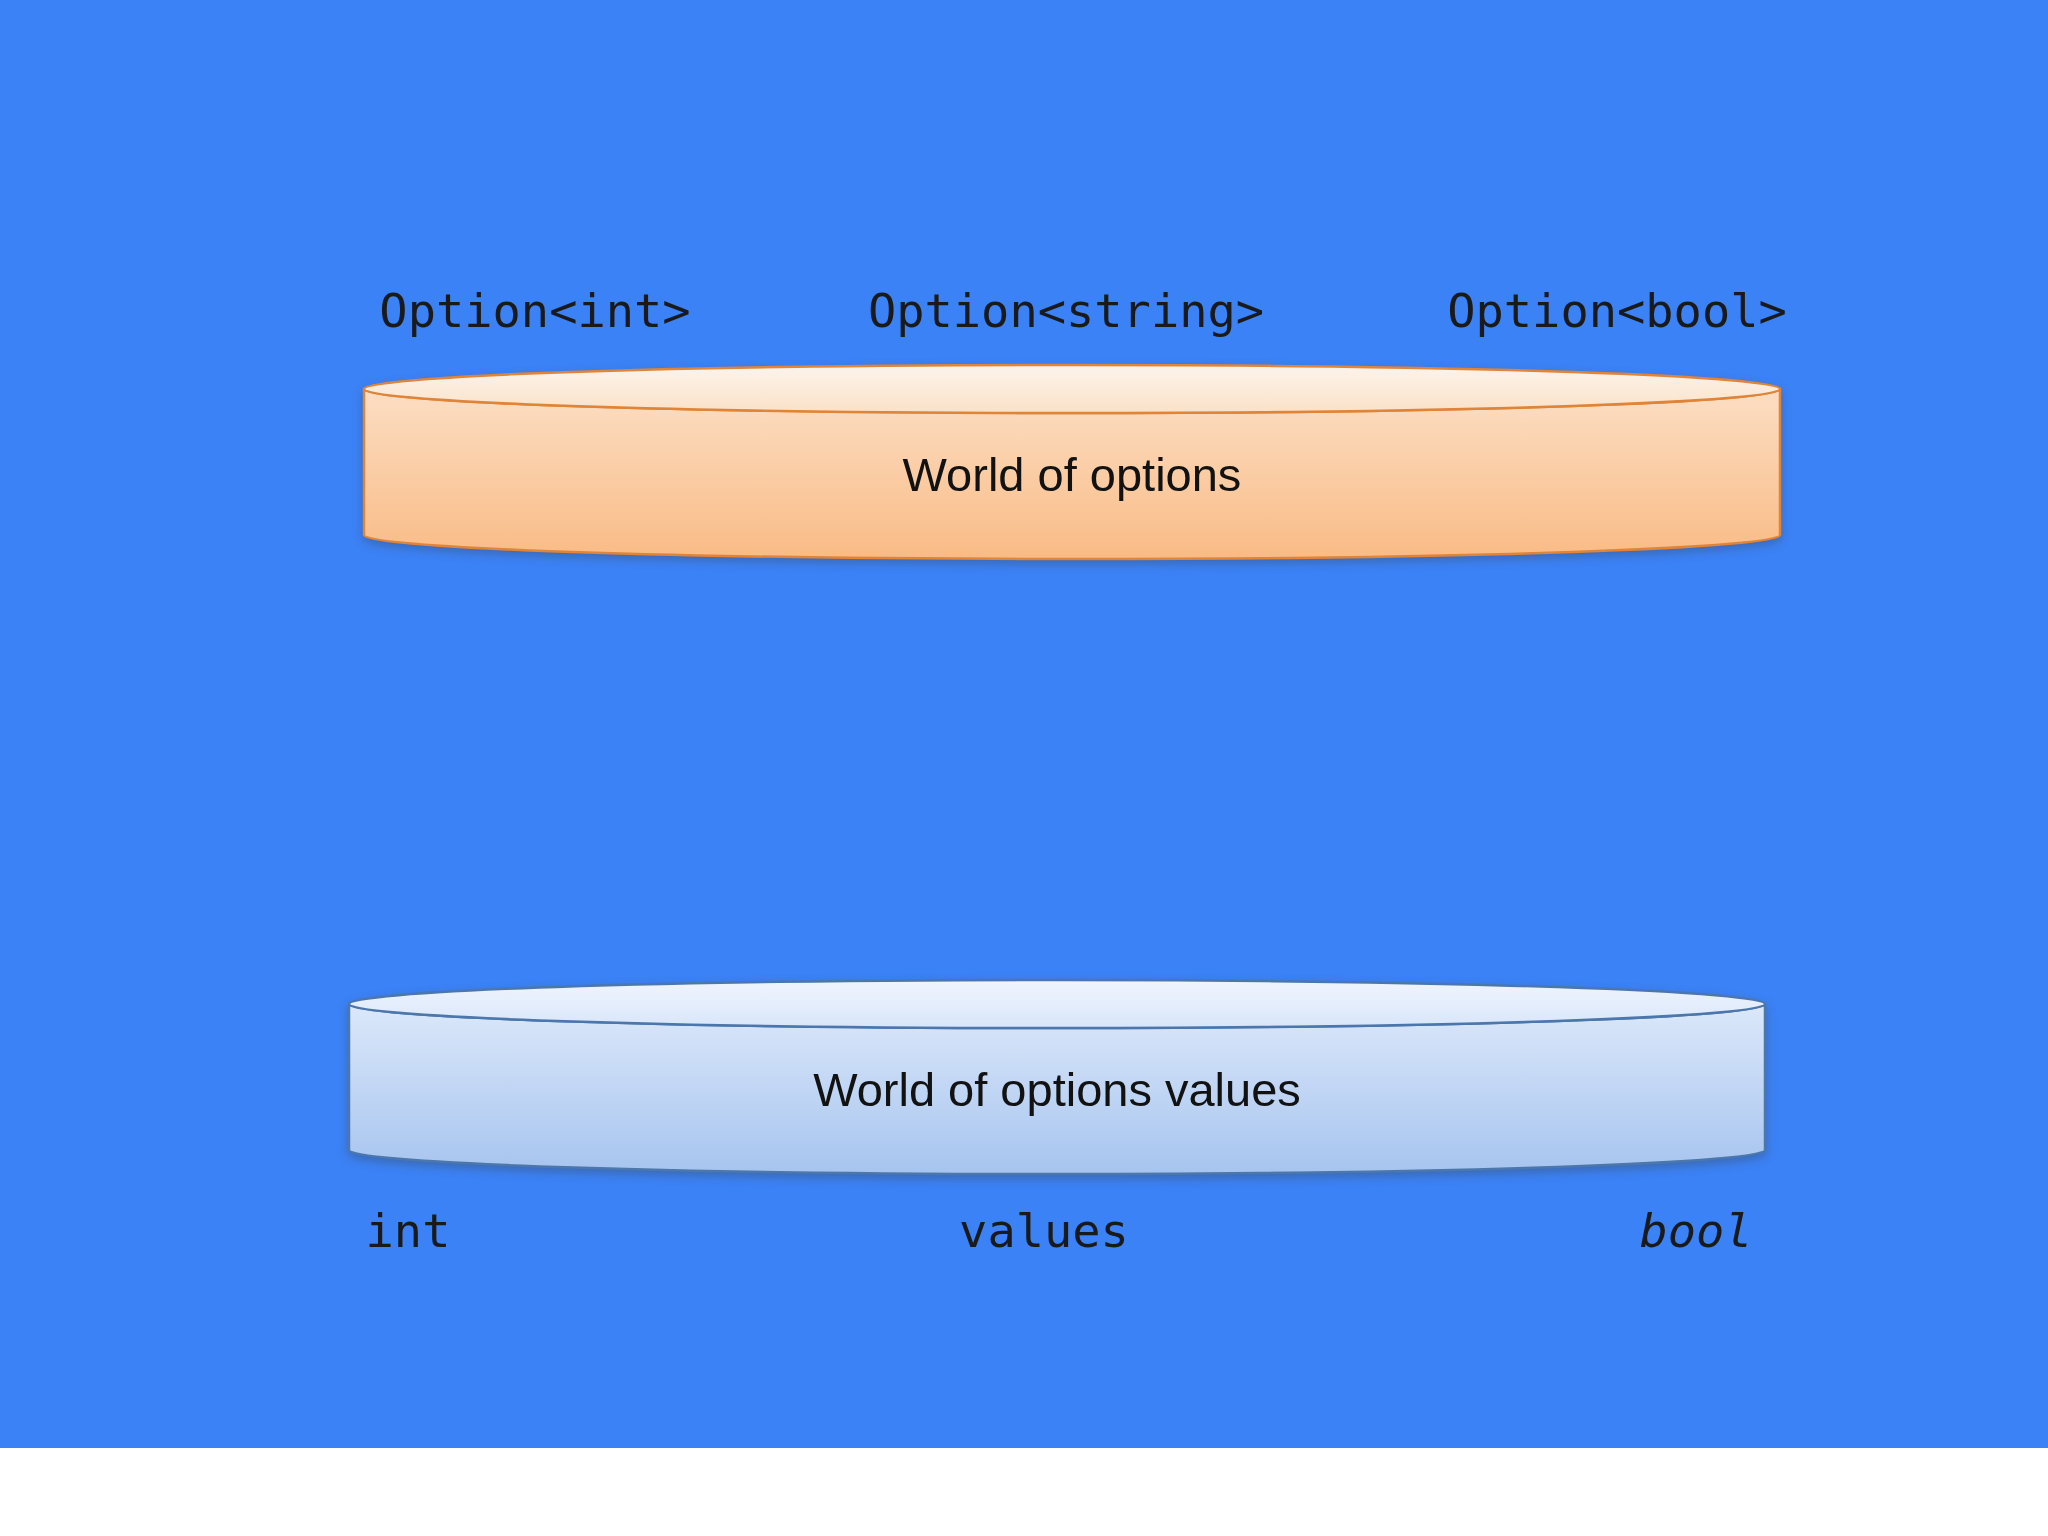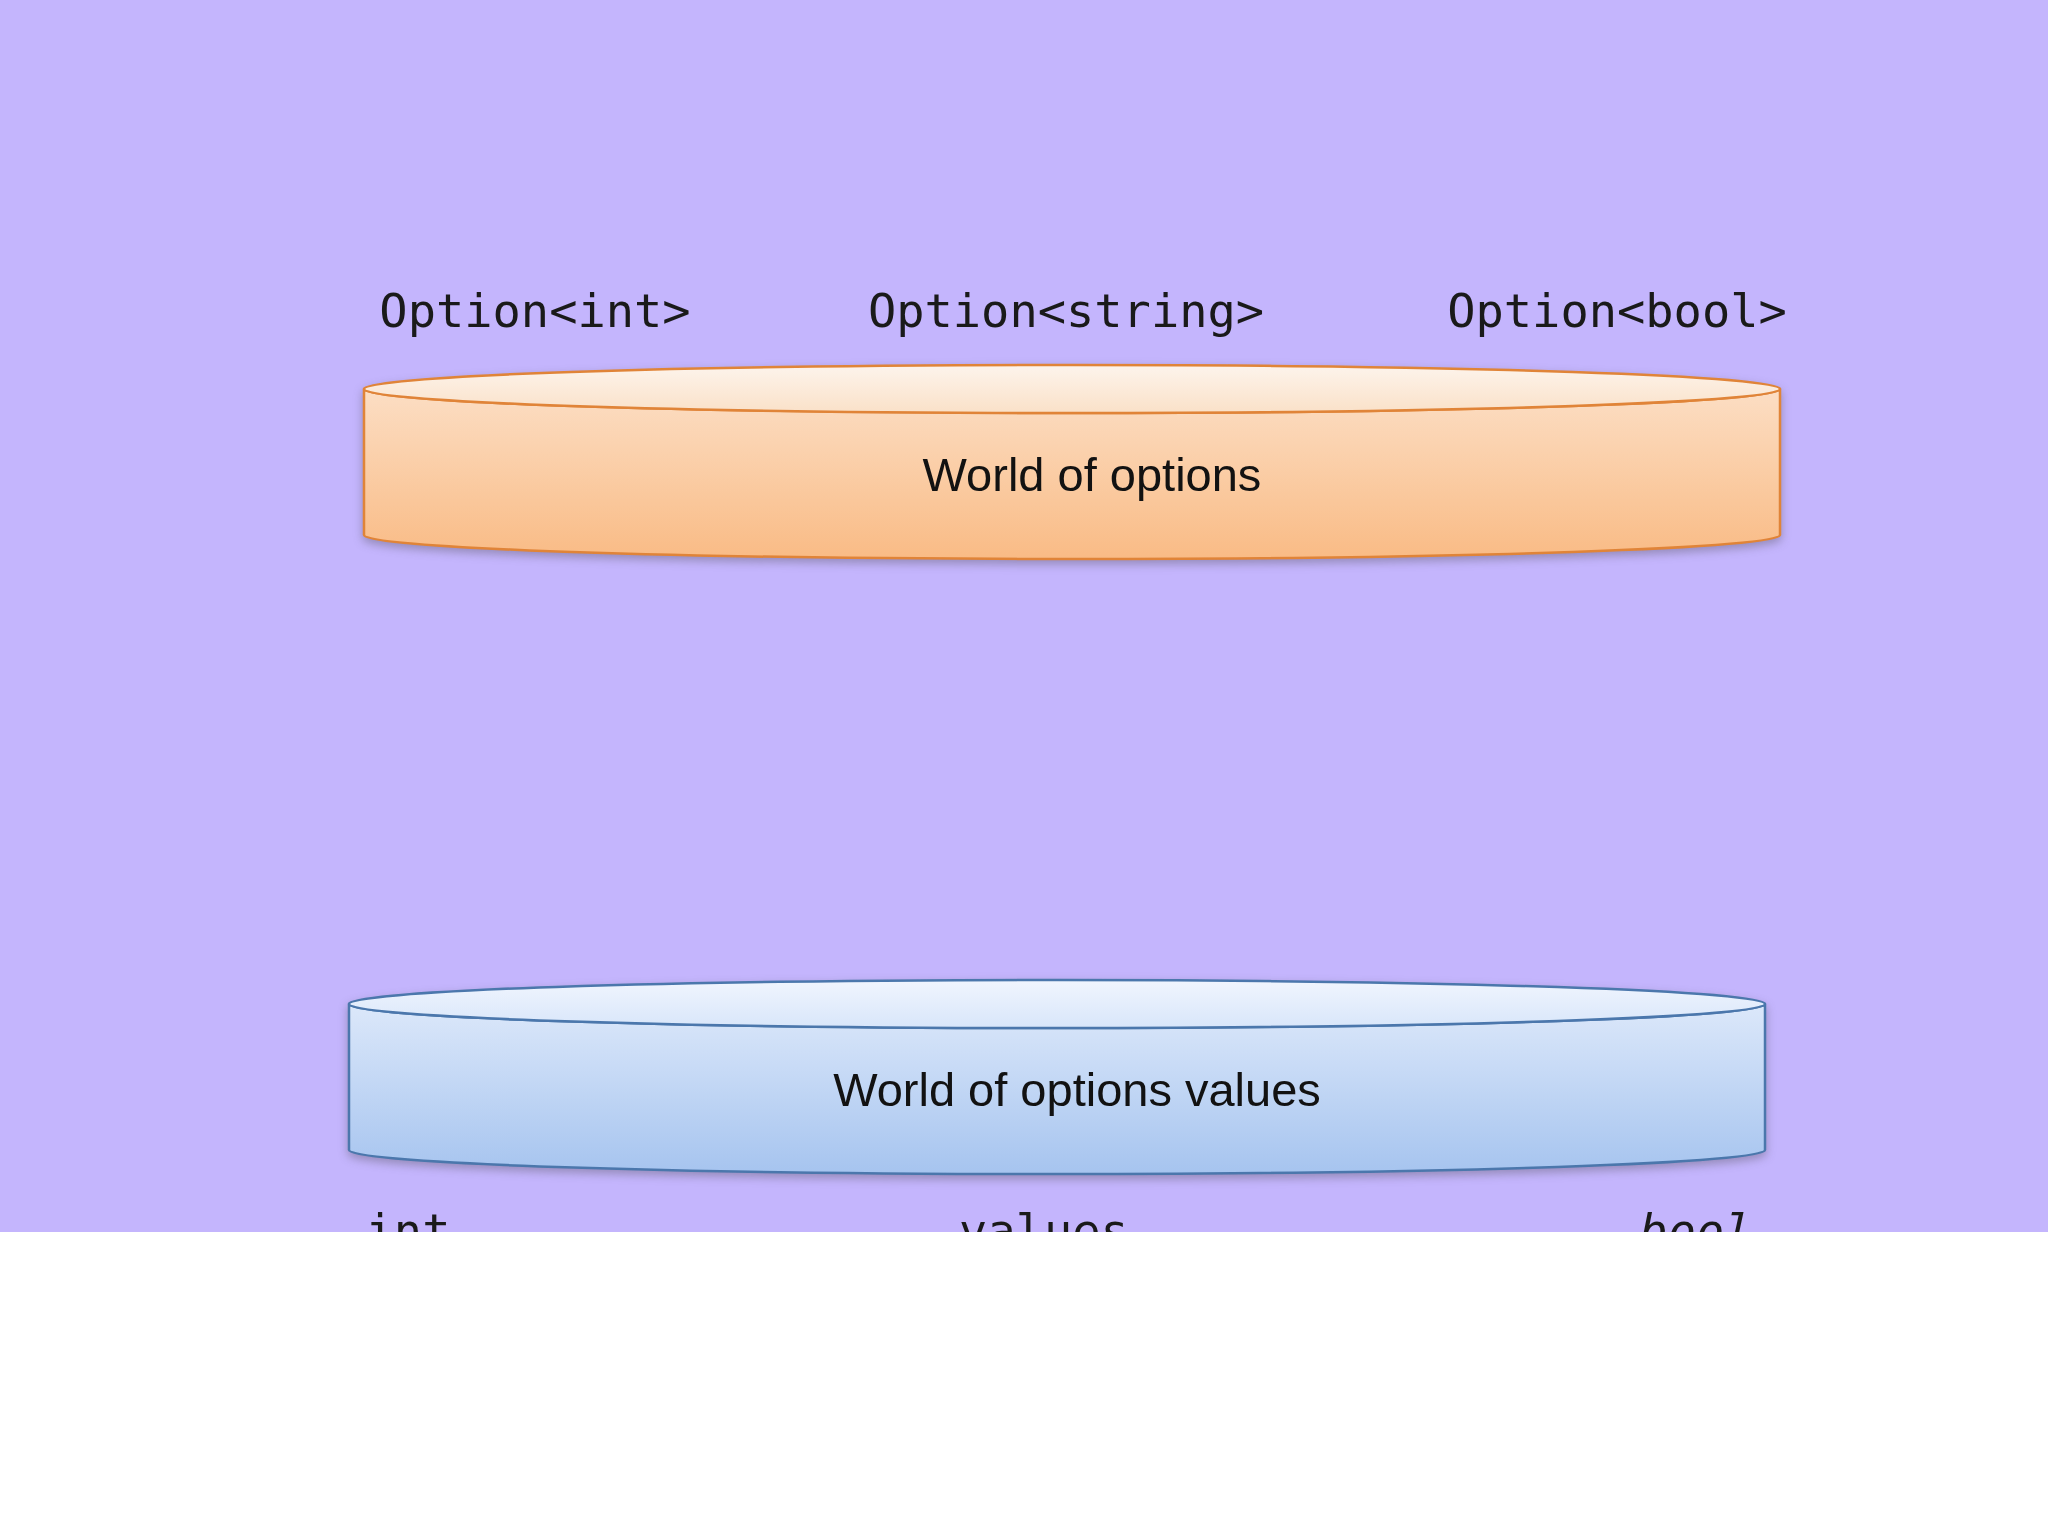--- a/index.html
+++ b/index.html
@@ -3,40 +3,39 @@
 <meta charset="utf-8">
 <style>
   html, body {
     margin: 0;
     padding: 0;
     background: #ffffff;
   }
   .canvas {
     position: relative;
     width: 2048px;
-    height: 1232px;
-    background: #c4b5fd;
+    height: 1448px;
+    background: #3b82f6;
     overflow: hidden;
     font-family: "Liberation Sans", sans-serif;
   }
   .mono-label {
     position: absolute;
     transform: translate(-50%, -50%);
     font-family: "DejaVu Sans Mono", "Liberation Mono", monospace;
     font-size: 47px;
     font-weight: 500;
     color: #1a1a1a;
     white-space: nowrap;
     letter-spacing: 0px;
   }
   .cyl {
     position: absolute;
     width: 1420px;
     height: 212px;
-    padding-left: 40px;
   }
   .cyl svg {
     position: absolute;
     left: 0;
     top: 0;
     filter: drop-shadow(0px 4px 5px rgba(60, 60, 60, 0.35));
   }
   .cyl-label {
     position: absolute;
     left: 0;

